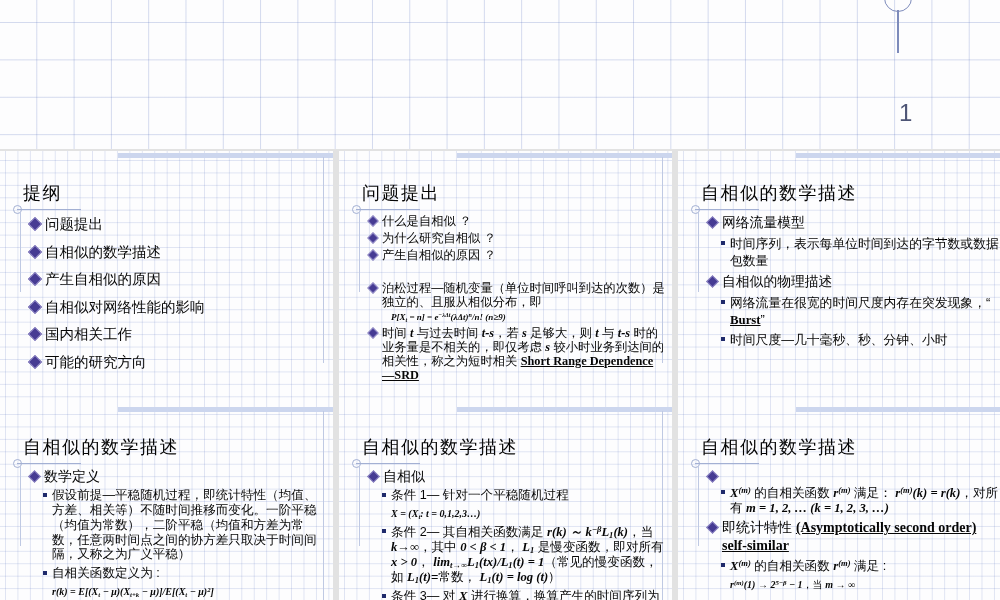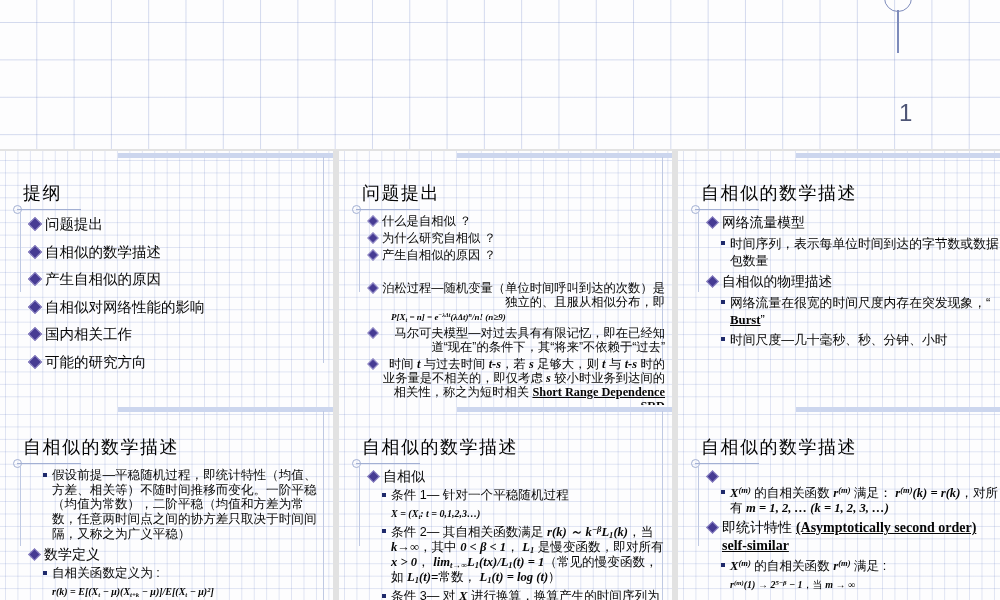--- a/index.html
+++ b/index.html
@@ -72,21 +72,21 @@
   .s{font-family:"Liberation Serif","DejaVu Serif",serif;font-weight:bold;text-decoration:underline;}
   .fp{font-family:"Liberation Serif","DejaVu Serif",serif;font-style:italic;font-weight:bold;
       font-size:.68em;vertical-align:.45em;}
   .fs{font-family:"Liberation Serif","DejaVu Serif",serif;font-style:italic;font-weight:bold;
       font-size:.68em;vertical-align:-.25em;}
   
   .sz-lg .content{line-height:1.42;}
   .sz-lg .lv0{font-size:14.5px;margin-bottom:7px;}
   .sz-lg .bu0{width:8px;height:8px;margin-top:5px;}
   .sz-sm .content{line-height:1.14;}
-  .sz-sm .lv0{font-size:12.3px;margin-bottom:3px;text-align:right;}
+  .sz-sm .lv0{font-size:12.3px;margin-bottom:3px;}
   .sz-sm .lv2{font-size:9px;margin-bottom:2px;line-height:1.25;}
   .sz-sm .bu0{width:6px;height:6px;margin-top:3px;}
   .sz-md .content{line-height:1.3;}
   .sz-md .lv0{font-size:13.8px;margin-bottom:4px;}
   .sz-md .lv1{font-size:12.8px;margin-bottom:4px;}
   .sz-md2 .content{line-height:1.17;}
   .sz-md2 .lv0{font-size:14px;margin-bottom:4px;}
   .sz-md2 .lv1{font-size:12.6px;margin-bottom:4px;}
   .sz-md2 .lv2{font-size:10px;margin-bottom:3px;line-height:1.35;}
 </style>
@@ -158,24 +158,20 @@
       <div class="spacer"></div>
       <div class="it lv0">
         <span class="bu0"></span>
         <span class="tx"><span>泊松过程—随机变量（单位时间呼叫到达的次数）是独立的、且服从相似分布，即</span></span>
       </div>
       <div class="it lv2">
         <span class="tx"><span class="f">P[X</span><span class="fs">t</span><span class="f"> = n] = e</span><span class="fp">−λΔt</span><span class="f">(λΔt)</span><span class="fp">n</span><span class="f">/n!  (n≥9)</span></span>
       </div>
       <div class="it lv0">
         <span class="bu0"></span>
-        <span class="tx"><span>马尔可夫模型—对过去具有有限记忆，即在已经知道“现在”的条件下，其“将来”不依赖于“过去”</span></span>
-      </div>
-      <div class="it lv0">
-        <span class="bu0"></span>
         <span class="tx"><span>时间 </span><span class="f">t</span><span> 与过去时间 </span><span class="f">t-s</span><span>，若 </span><span class="f">s</span><span> 足够大，则 </span><span class="f">t</span><span> 与 </span><span class="f">t-s</span><span> 时的业务量是不相关的，即仅考虑 </span><span class="f">s</span><span> 较小时业务到达间的相关性，称之为短时相关 </span><span class="s">Short Range Dependence—SRD</span></span>
       </div>
     </div>
   </div>
 <div class="slide s2 sz-md">
     <div class="band"></div>
     <div class="t-underline"></div>
     <div class="t-circle"></div>
     <div class="lvline"></div>
     <div class="title">自相似的数学描述</div>
@@ -205,27 +201,27 @@
   </div>
 <div class="slide s3 sz-md2">
     <div class="band"></div>
     <div class="rvline"></div>
     <div class="t-underline"></div>
     <div class="t-circle"></div>
     <div class="lvline"></div>
     <div class="title">自相似的数学描述</div>
     <div class="pagenum"></div>
     <div class="content">
+      <div class="it lv0">
+        <span class="bu0"></span>
+        <span class="tx"><span>数学定义</span></span>
+      </div>
       <div class="it lv1">
         <span class="bu1"></span>
         <span class="tx"><span>假设前提—平稳随机过程，即统计特性（均值、方差、相关等）不随时间推移而变化。一阶平稳（均值为常数），二阶平稳（均值和方差为常数，任意两时间点之间的协方差只取决于时间间隔，又称之为广义平稳）</span></span>
-      </div>
-      <div class="it lv0">
-        <span class="bu0"></span>
-        <span class="tx"><span>数学定义</span></span>
       </div>
       <div class="it lv1">
         <span class="bu1"></span>
         <span class="tx"><span>自相关函数定义为 :</span></span>
       </div>
       <div class="it lv2">
         <span class="tx"><span class="f">r(k) = E[(X</span><span class="fs">t</span><span class="f"> − μ)(X</span><span class="fs">t+k</span><span class="f"> − μ)]/E[(X</span><span class="fs">t</span><span class="f"> − μ)</span><span class="fp">2</span><span class="f">]</span></span>
       </div>
     </div>
   </div>

